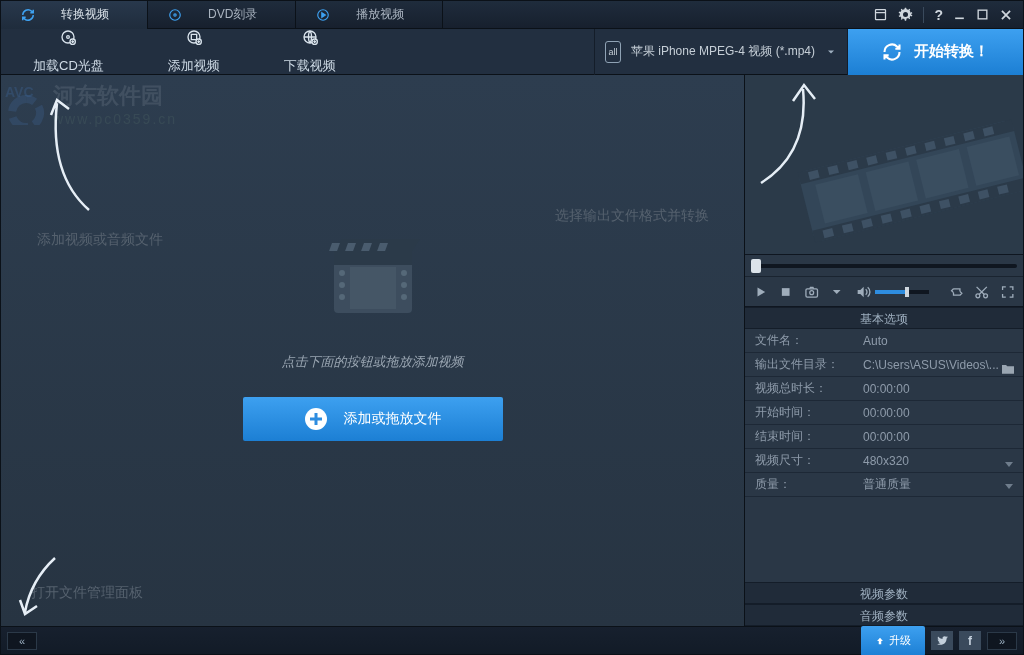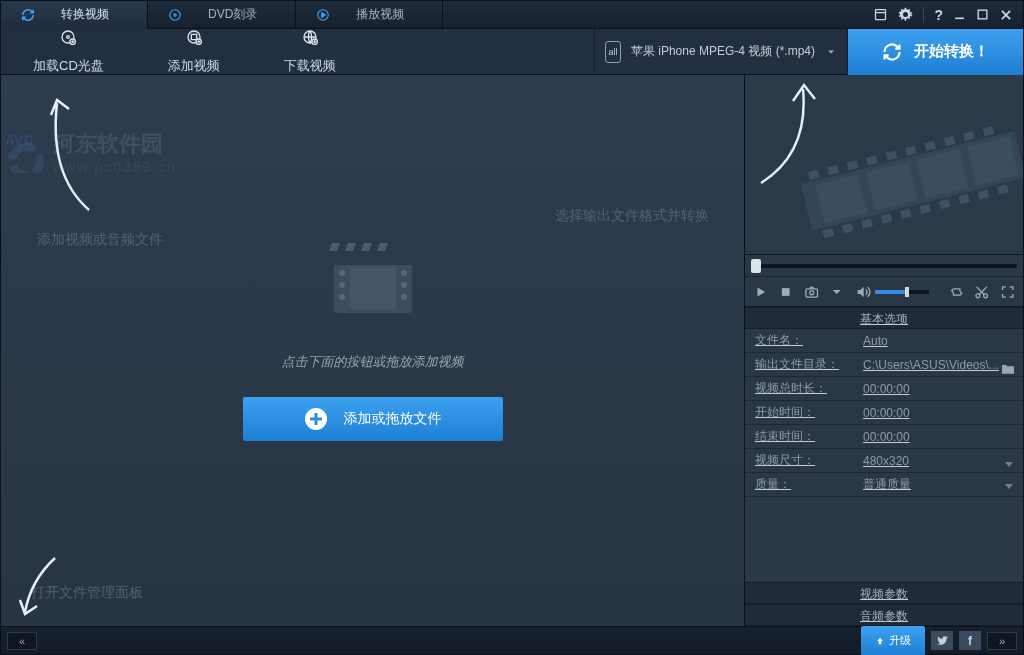--- a/index.html
+++ b/index.html
@@ -16,33 +16,33 @@
   .tool-btn { display: flex; align-items: center; gap: 12px; padding: 0 18px; height: 46px; border-right: 1px solid #141d29; color: #cfdbe6; border: none; background: transparent; cursor: pointer; font-size: 13px; font-family: inherit; }
   .tool-btn.wide { padding: 0 32px; flex-direction: column; }
   .tool-btn svg { width: 22px; height: 22px; }
   .spacer { flex: 1; }
   .fmt-combo { display: flex; align-items: center; gap: 10px; padding: 0 10px; height: 46px; border-left: 1px solid #141d29; border-right: 1px solid #141d29; cursor: pointer; }
   .fmt-combo .icon { width: 16px; height: 22px; display: flex; align-items: center; justify-content: center; border: 1px solid #8fa2b4; border-radius: 3px; font-size: 9px; }
   .start-btn { height: 46px; padding: 0 34px; background: linear-gradient(to bottom, #3da0f0, #1c7fd4); border: none; color: #fff; font-size: 15px; font-weight: bold; cursor: pointer; display: flex; align-items: center; gap: 12px; font-family: inherit; }
   .start-btn svg { width: 20px; height: 20px; }
   .main { flex: 1; display: flex; background: #2b3847; overflow: hidden; }
   .left-pane { flex: 1; position: relative; background: linear-gradient(to bottom, #2d3d4f, #273442); border-right: 1px solid #0b1118; display: flex; flex-direction: column; align-items: center; justify-content: center; }
-  .watermark { position: absolute; top: 6px; left: 0px; pointer-events: none; margin-top: 48px; }
+  .watermark { position: absolute; top: 6px; left: 0px; pointer-events: none; }
   .wm1 { font-size: 22px; font-weight: bold; color: rgba(210, 220, 230, 0.12); }
   .wm2 { font-size: 14px; color: rgba(160, 200, 160, 0.10); letter-spacing: 2px; }
   .hint-text { position: absolute; color: #55616e; font-size: 14px; }
   .hint1 { top: 156px; left: 36px; }
   .hint2 { top: 140px; right: 108px; }
   .hint3 { bottom: 24px; left: 30px; }
   .clap { margin-top: -40px; }
   .clap-msg { color: #9aa6b2; font-size: 13px; margin-top: 22px; font-style: italic; }
   .add-btn { margin-top: 26px; height: 44px; width: 260px; background: linear-gradient(to bottom, #3da0f0, #1c7fd4); border: none; color: #fff; font-size: 14px; border-radius: 2px; cursor: pointer; display: flex; align-items: center; justify-content: center; gap: 16px; font-family: inherit; }
   .add-btn svg { width: 24px; height: 24px; }
   .arrow-svg { position: absolute; stroke: #e6eef6; fill: none; stroke-width: 2.5; }
-  .right-pane { width: 278px; background: #2a3746; display: flex; flex-direction: column; text-decoration: underline; }
+  .right-pane { width: 278px; background: #2a3746; display: flex; flex-direction: column; }
   .preview { height: 180px; background: #2b3a49; position: relative; border-bottom: 1px solid #0f1620; }
   .film-strip { position: absolute; right: -20px; top: 30px; }
   .slider-row { height: 22px; display: flex; align-items: center; padding: 0 6px; border-bottom: 1px solid #1a2430; }
   .slider-track { flex: 1; height: 4px; background: #0f1620; position: relative; border-radius: 2px; }
   .slider-thumb { position: absolute; left: 0; top: -5px; width: 10px; height: 14px; background: #dce3ea; border-radius: 2px; }
   .pv-controls { height: 30px; display: flex; align-items: center; gap: 10px; padding: 0 8px; border-bottom: 1px solid #0f1620; }
   .pv-controls svg, .pv-controls .ico { width: 16px; height: 16px; color: #9fadbb; cursor: pointer; }
   .pv-vol { display: flex; align-items: center; gap: 4px; }
   .pv-vol-track { width: 54px; height: 4px; background: #0f1620; position: relative; }
   .pv-vol-fill { width: 60%; height: 100%; background: #2e8de0; }

